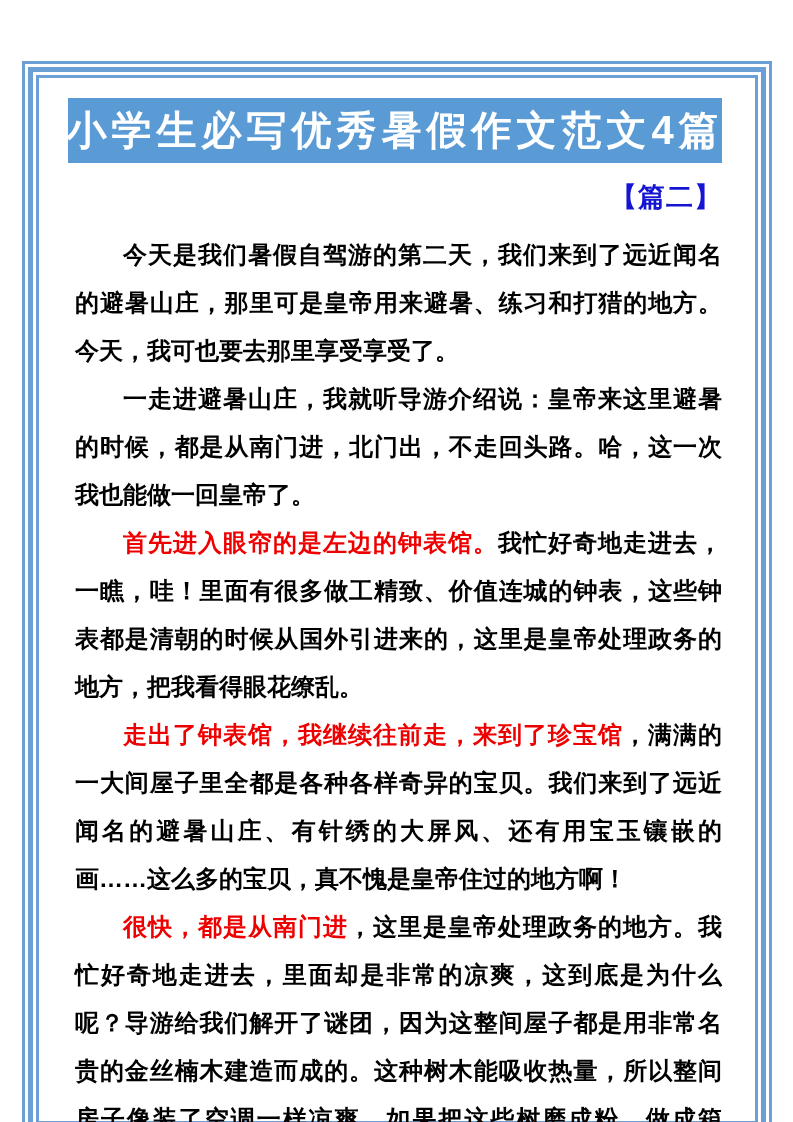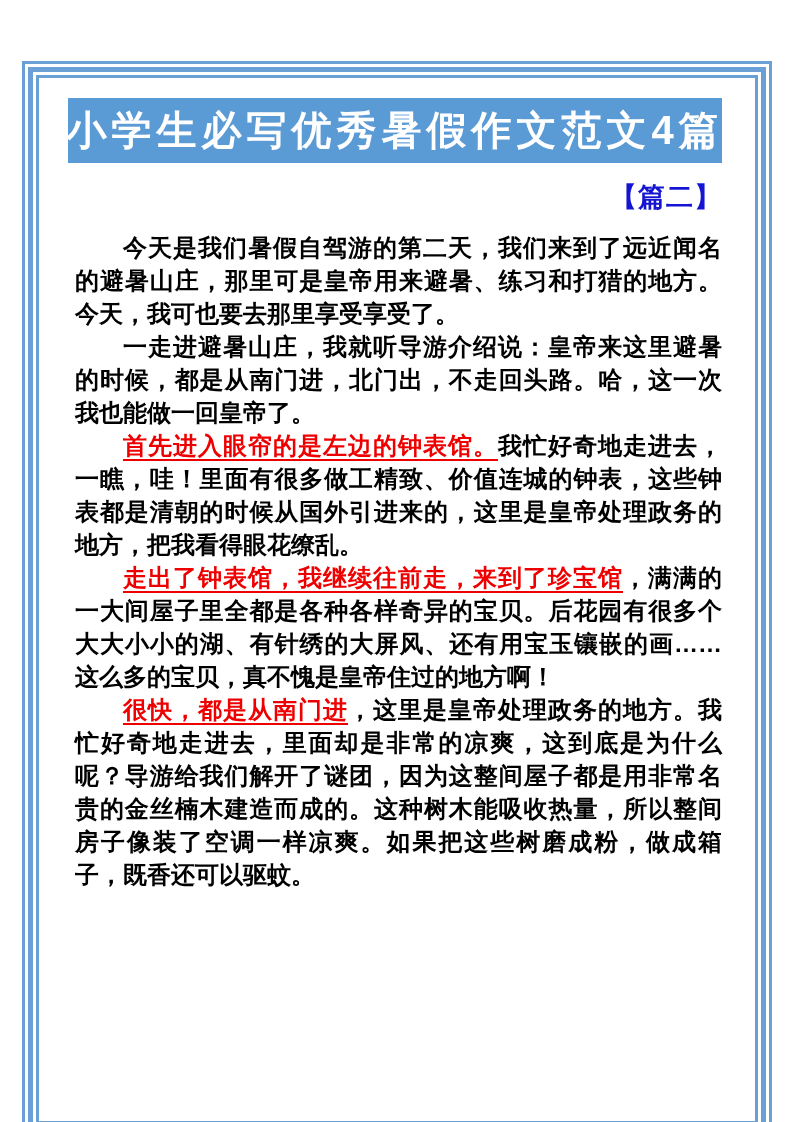--- a/index.html
+++ b/index.html
@@ -54,31 +54,30 @@
     text-align: right;
     color: var(--blue, #1414d2);
     font-size: 27px;
     font-weight: bold;
     margin: 0 0 16px 0;
     letter-spacing: 1px;
   }
   .para {
     margin: 0;
     font-size: 24px;
-    line-height: 33px;
+    line-height: 48px;
     font-weight: bold;
     color: var(--ink, #000000);
     text-align: justify;
     text-justify: inter-character;
     text-indent: 2em;
   }
   .seg-normal { color: var(--ink, #000000); }
   .seg-red {
     color: var(--red, #ee0000);
-    text-decoration: underline;
     text-decoration-thickness: 2px;
     text-underline-offset: 5px;
   }
 </style>
 </head>
 <body>
 
 <div class="page">
   <div class="frame-outer">
     <div class="frame-mid">
@@ -89,17 +88,17 @@
   <div class="banner">
     <span>小学生必写优秀暑假作文范文4篇</span>
   </div>
 
   <div class="content">
     <h2 class="section-heading">【篇二】</h2>
     <div>
         <p class="para"><span class="seg-normal">今天是我们暑假自驾游的第二天，我们来到了远近闻名的避暑山庄，那里可是皇帝用来避暑、练习和打猎的地方。今天，我可也要去那里享受享受了。</span></p>
         <p class="para"><span class="seg-normal">一走进避暑山庄，我就听导游介绍说：皇帝来这里避暑的时候，都是从南门进，北门出，不走回头路。哈，这一次我也能做一回皇帝了。</span></p>
         <p class="para"><span class="seg-red">首先进入眼帘的是左边的钟表馆。</span><span class="seg-normal">我忙好奇地走进去，一瞧，哇！里面有很多做工精致、价值连城的钟表，这些钟表都是清朝的时候从国外引进来的，这里是皇帝处理政务的地方，把我看得眼花缭乱。</span></p>
-        <p class="para"><span class="seg-red">走出了钟表馆，我继续往前走，来到了珍宝馆</span><span class="seg-normal">，满满的一大间屋子里全都是各种各样奇异的宝贝。后花园有很多个大大小小的湖、有针绣的大屏风、还有用宝玉镶嵌的画……这么多的宝贝，真不愧是皇帝住过的地方啊！</span></p>
+        <p class="para"><span class="seg-red">走出了钟表馆，我继续往前走，来到了珍宝馆</span><span class="seg-normal">，满满的一大间屋子里全都是各种各样奇异的宝贝。我们来到了远近闻名的避暑山庄、有针绣的大屏风、还有用宝玉镶嵌的画……这么多的宝贝，真不愧是皇帝住过的地方啊！</span></p>
         <p class="para"><span class="seg-red">很快，都是从南门进</span><span class="seg-normal">，这里是皇帝处理政务的地方。我忙好奇地走进去，里面却是非常的凉爽，这到底是为什么呢？导游给我们解开了谜团，因为这整间屋子都是用非常名贵的金丝楠木建造而成的。这种树木能吸收热量，所以整间房子像装了空调一样凉爽。如果把这些树磨成粉，做成箱子，既香还可以驱蚊。</span></p>
       </div>
   </div>
 </div>
 
 </body></html>

